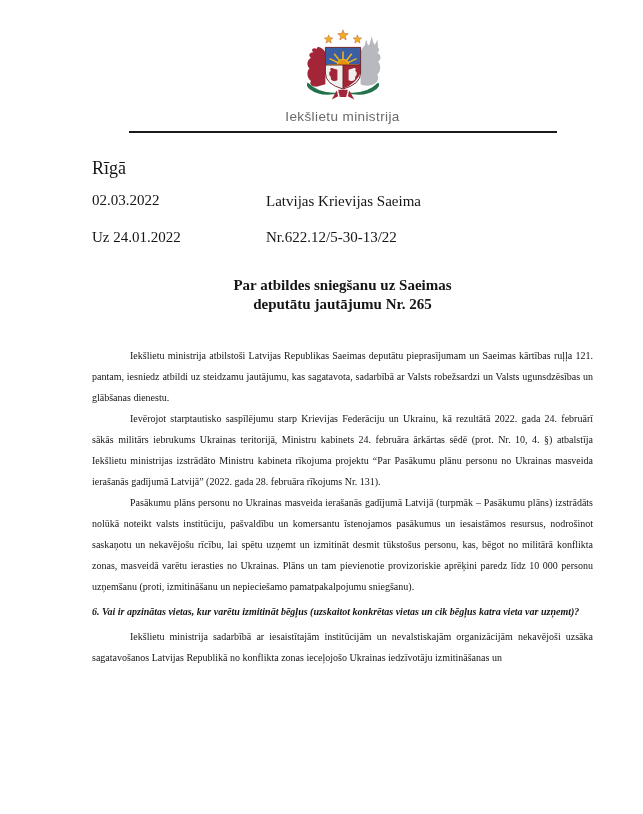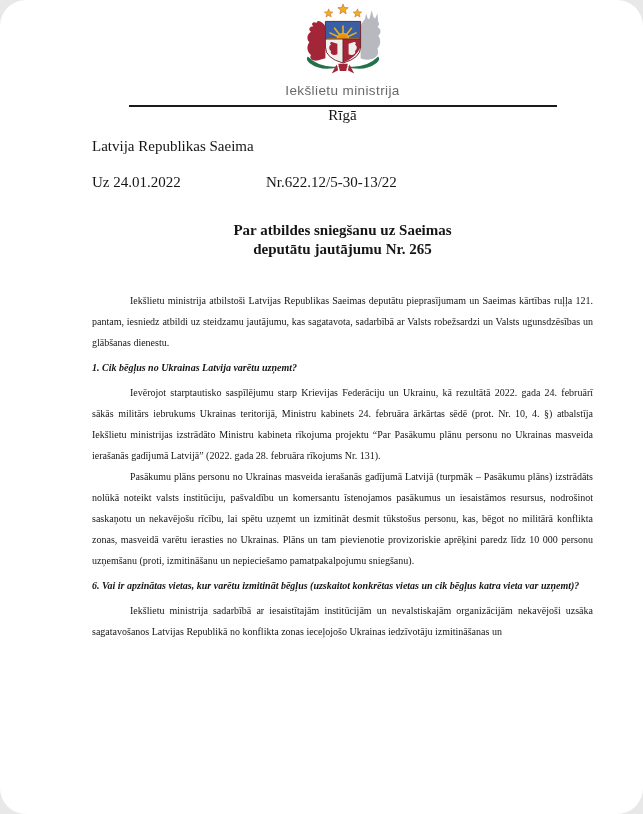--- a/index.html
+++ b/index.html
@@ -1,32 +1,31 @@
 <!DOCTYPE html>
 <html><head>
 <meta charset="utf-8">
 <style>
   html,body { margin:0; padding:0; background:#e8e8e8; }
   .page {
     position:relative; width:643px; height:814px; margin:0 auto;
     background:#ffffff; overflow:hidden; box-sizing:border-box;
-    padding:0 50px 0 92px;
+    padding:26px 50px 0 92px;
     font-family:"Liberation Serif","DejaVu Serif",serif;
     color:#151515;
-    border-radius:26px;
   }
   .header { text-align:center; }
   .crest { display:inline-block; margin-top:2px; }
   .wordmark {
     font-family:"Liberation Sans","DejaVu Sans",sans-serif;
     font-size:13.5px; color:#696969; letter-spacing:0.4px; margin-top:3px;
   }
   .divider { border:none; border-top:2px solid #1a1a1a; width:428px; margin:7px auto 0; }
   .address { font-size:11.2px; margin-top:4px; white-space:nowrap; letter-spacing:0.1px; }
-  .place { text-align:center; font-size:15px; }
+  .place { text-align:left; font-size:18px; margin-top:25px; }
   .refs { margin-top:13px; font-size:15px; }
   .refs-row { display:grid; grid-template-columns:174px 177px 1fr; align-items:start; }
   .refs-row.second { margin-top:17px; }
   .recipient { line-height:19.5px; }
   .subject { margin-top:30px; font-weight:bold; font-size:15px; line-height:19.5px;text-align:center; }
   .body-text { margin-top:30px; }
   .body-text p { margin:0; text-align:justify; font-size:10px; line-height:21px; }
   .indent { text-indent:38px; }
   .q { font-weight:bold; font-style:italic; margin:4px 0 4px 0 !important; }
 </style>
@@ -69,36 +68,36 @@
     </svg>
 
     <div class="wordmark">Iekšlietu ministrija</div>
     <hr class="divider">
   </div>
 
   <div class="place">Rīgā</div>
 
   <div class="refs">
     <div class="refs-row">
-      <span class="recipient">Latvija Republikas Saeima</span>
+      <span>02.03.2022</span>
+      <span class="recipient">Latvijas Krievijas Saeima</span>
     </div>
     <div class="refs-row second">
       <span>Uz 24.01.2022</span>
       <span>Nr.622.12/5-30-13/22</span>
       <span></span>
     </div>
   </div>
 
   <div class="subject">
     <div>Par atbildes sniegšanu uz Saeimas</div>
     <div>deputātu jautājumu Nr. 265</div>
   </div>
 
   <div class="body-text">
     <p class="indent">Iekšlietu ministrija atbilstoši Latvijas Republikas Saeimas deputātu pieprasījumam un Saeimas kārtības ruļļa 121. pantam, iesniedz atbildi uz steidzamu jautājumu, kas sagatavota, sadarbībā ar Valsts robežsardzi un Valsts ugunsdzēsības un glābšanas dienestu.</p>
-    <p class="q">1. Cik bēgļus no Ukrainas Latvija varētu uzņemt?</p>
     <p class="indent">Ievērojot starptautisko saspīlējumu starp Krievijas Federāciju un Ukrainu, kā rezultātā 2022. gada 24. februārī sākās militārs iebrukums Ukrainas teritorijā, Ministru kabinets 24. februāra ārkārtas sēdē (prot. Nr. 10, 4. §) atbalstīja Iekšlietu ministrijas izstrādāto Ministru kabineta rīkojuma projektu “Par Pasākumu plānu personu no Ukrainas masveida ierašanās gadījumā Latvijā” (2022. gada 28. februāra rīkojums Nr. 131).</p>
     <p class="indent">Pasākumu plāns personu no Ukrainas masveida ierašanās gadījumā Latvijā (turpmāk – Pasākumu plāns) izstrādāts nolūkā noteikt valsts institūciju, pašvaldību un komersantu īstenojamos pasākumus un iesaistāmos resursus, nodrošinot saskaņotu un nekavējošu rīcību, lai spētu uzņemt un izmitināt desmit tūkstošus personu, kas, bēgot no militārā konflikta zonas, masveidā varētu ierasties no Ukrainas. Plāns un tam pievienotie provizoriskie aprēķini paredz līdz 10 000 personu uzņemšanu (proti, izmitināšanu un nepieciešamo pamatpakalpojumu sniegšanu).</p>
     <p class="q">6. Vai ir apzinātas vietas, kur varētu izmitināt bēgļus (uzskaitot konkrētas vietas un cik bēgļus katra vieta var uzņemt)?</p>
     <p class="indent">Iekšlietu ministrija sadarbībā ar iesaistītajām institūcijām un nevalstiskajām organizācijām nekavējoši uzsāka sagatavošanos Latvijas Republikā no konflikta zonas ieceļojošo Ukrainas iedzīvotāju izmitināšanas un</p>
   </div>
 
 </div>
 
 </body></html>

